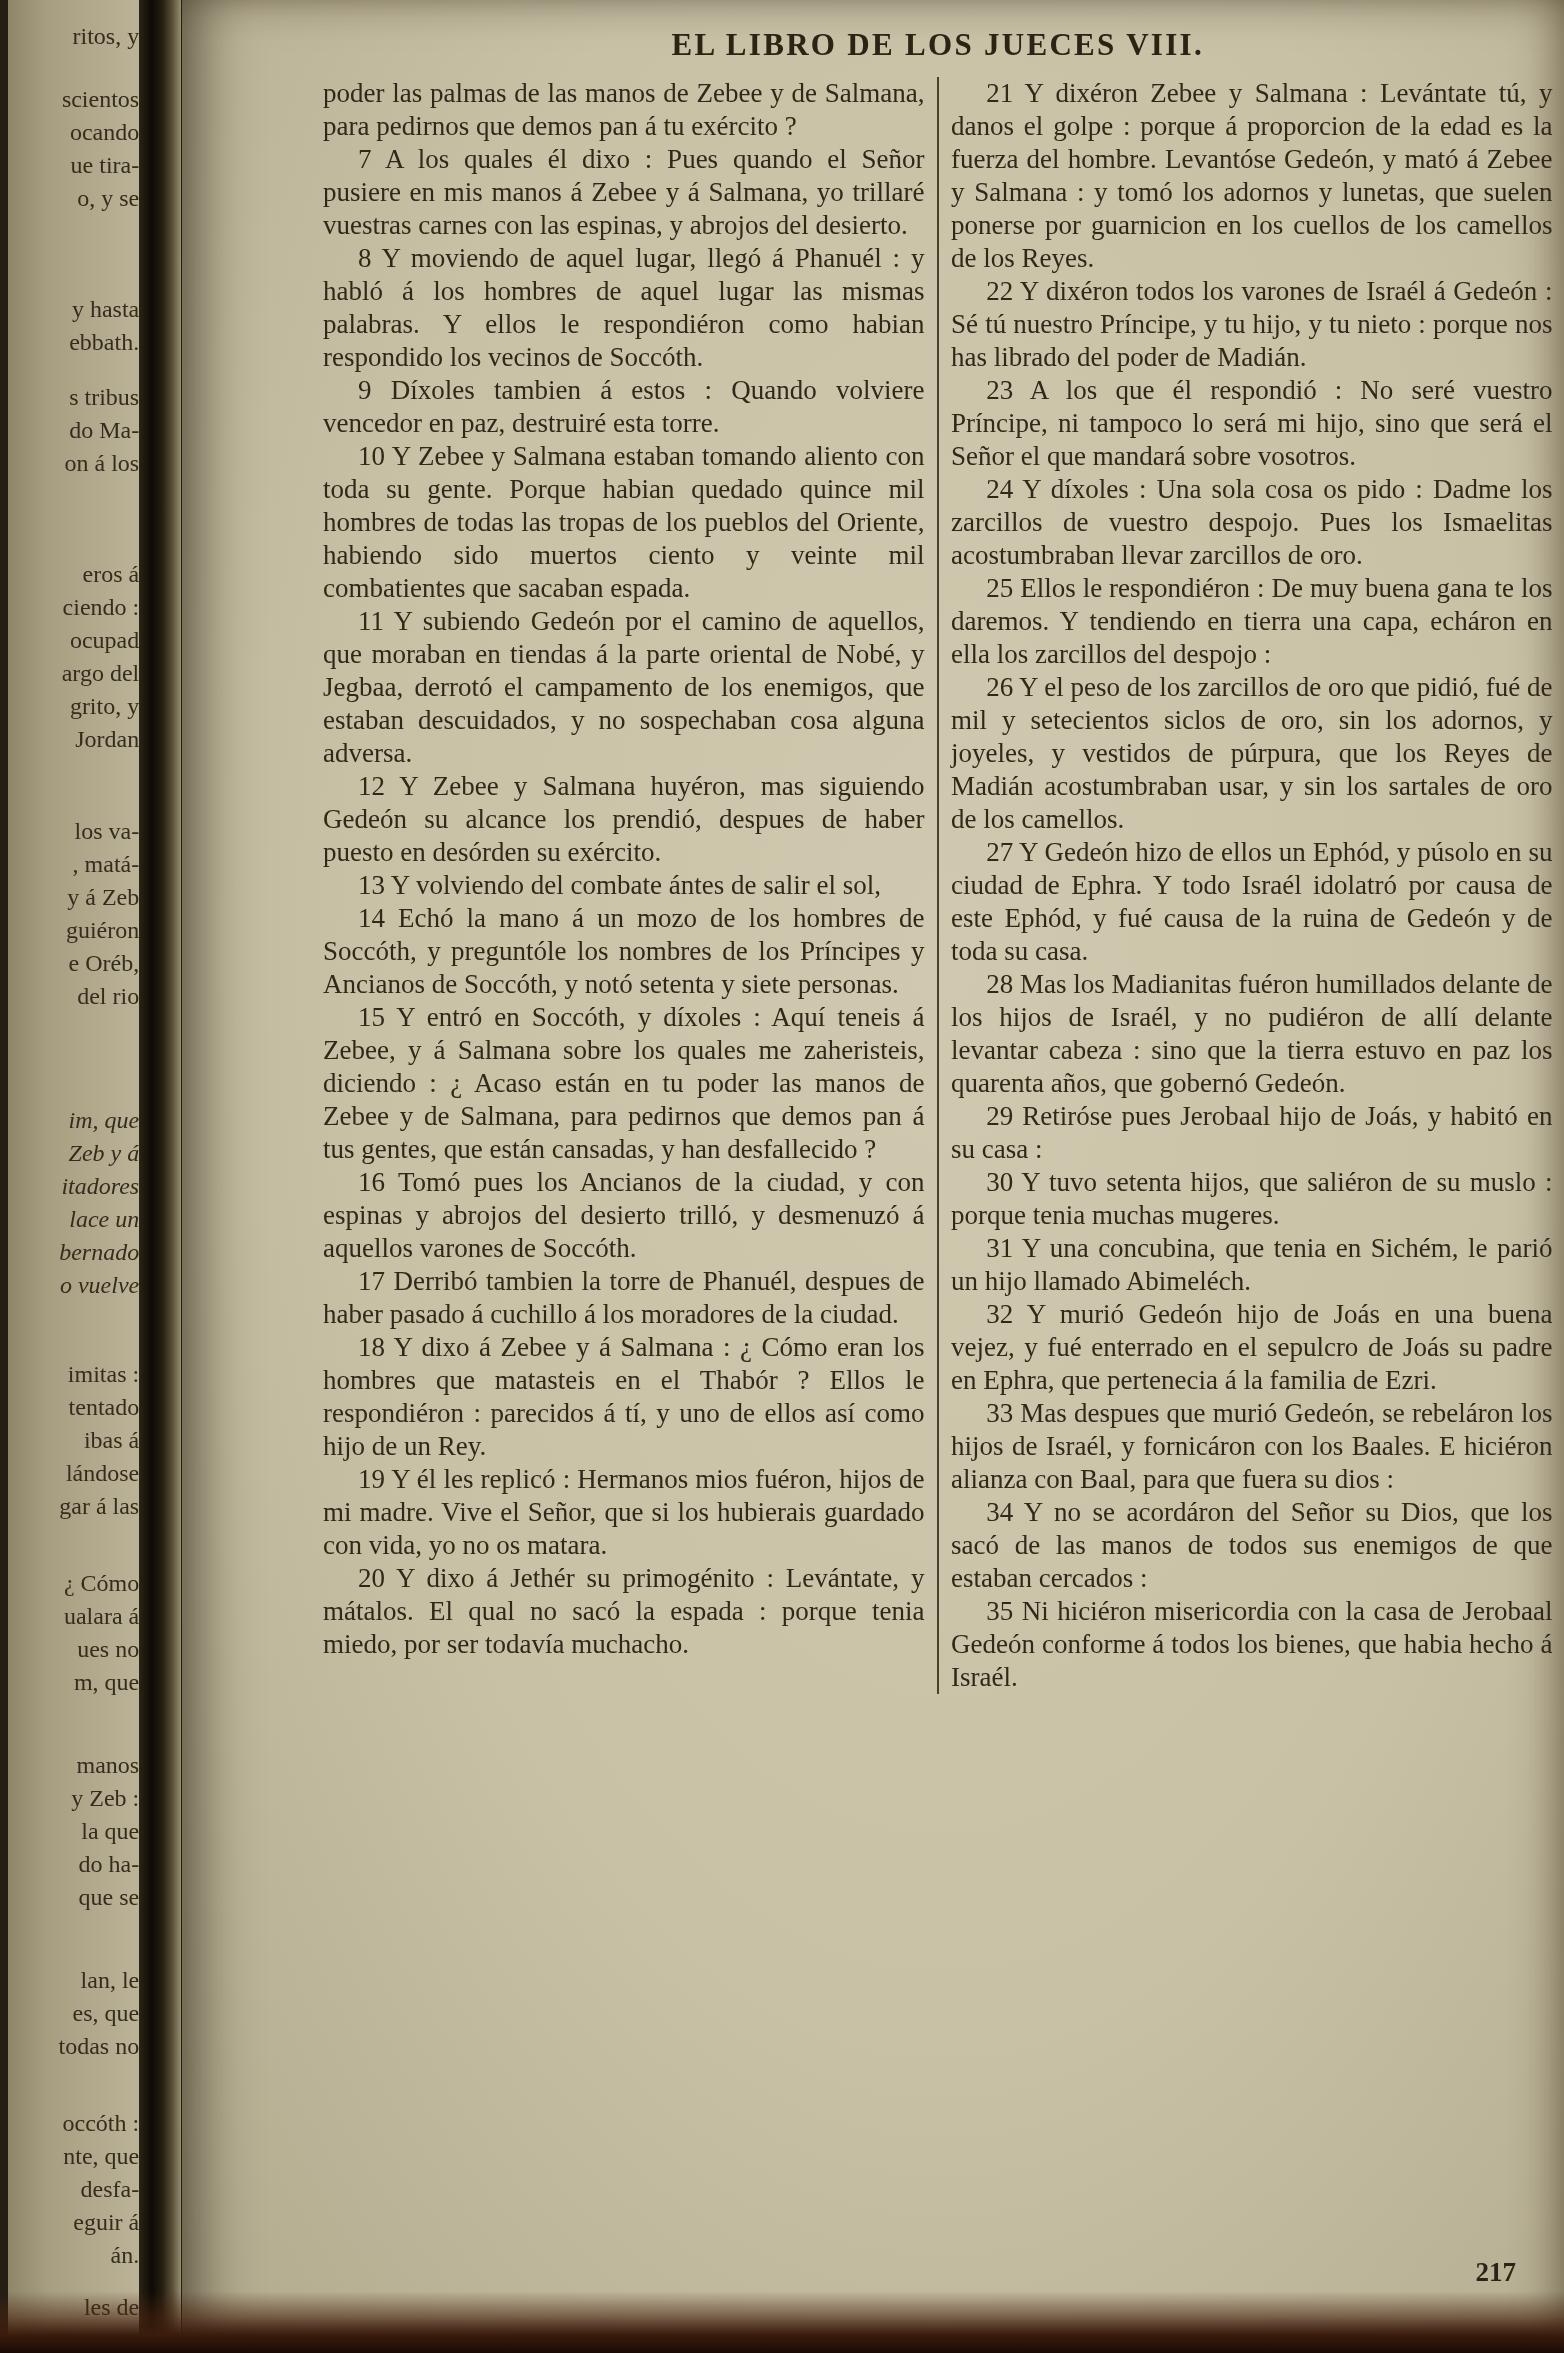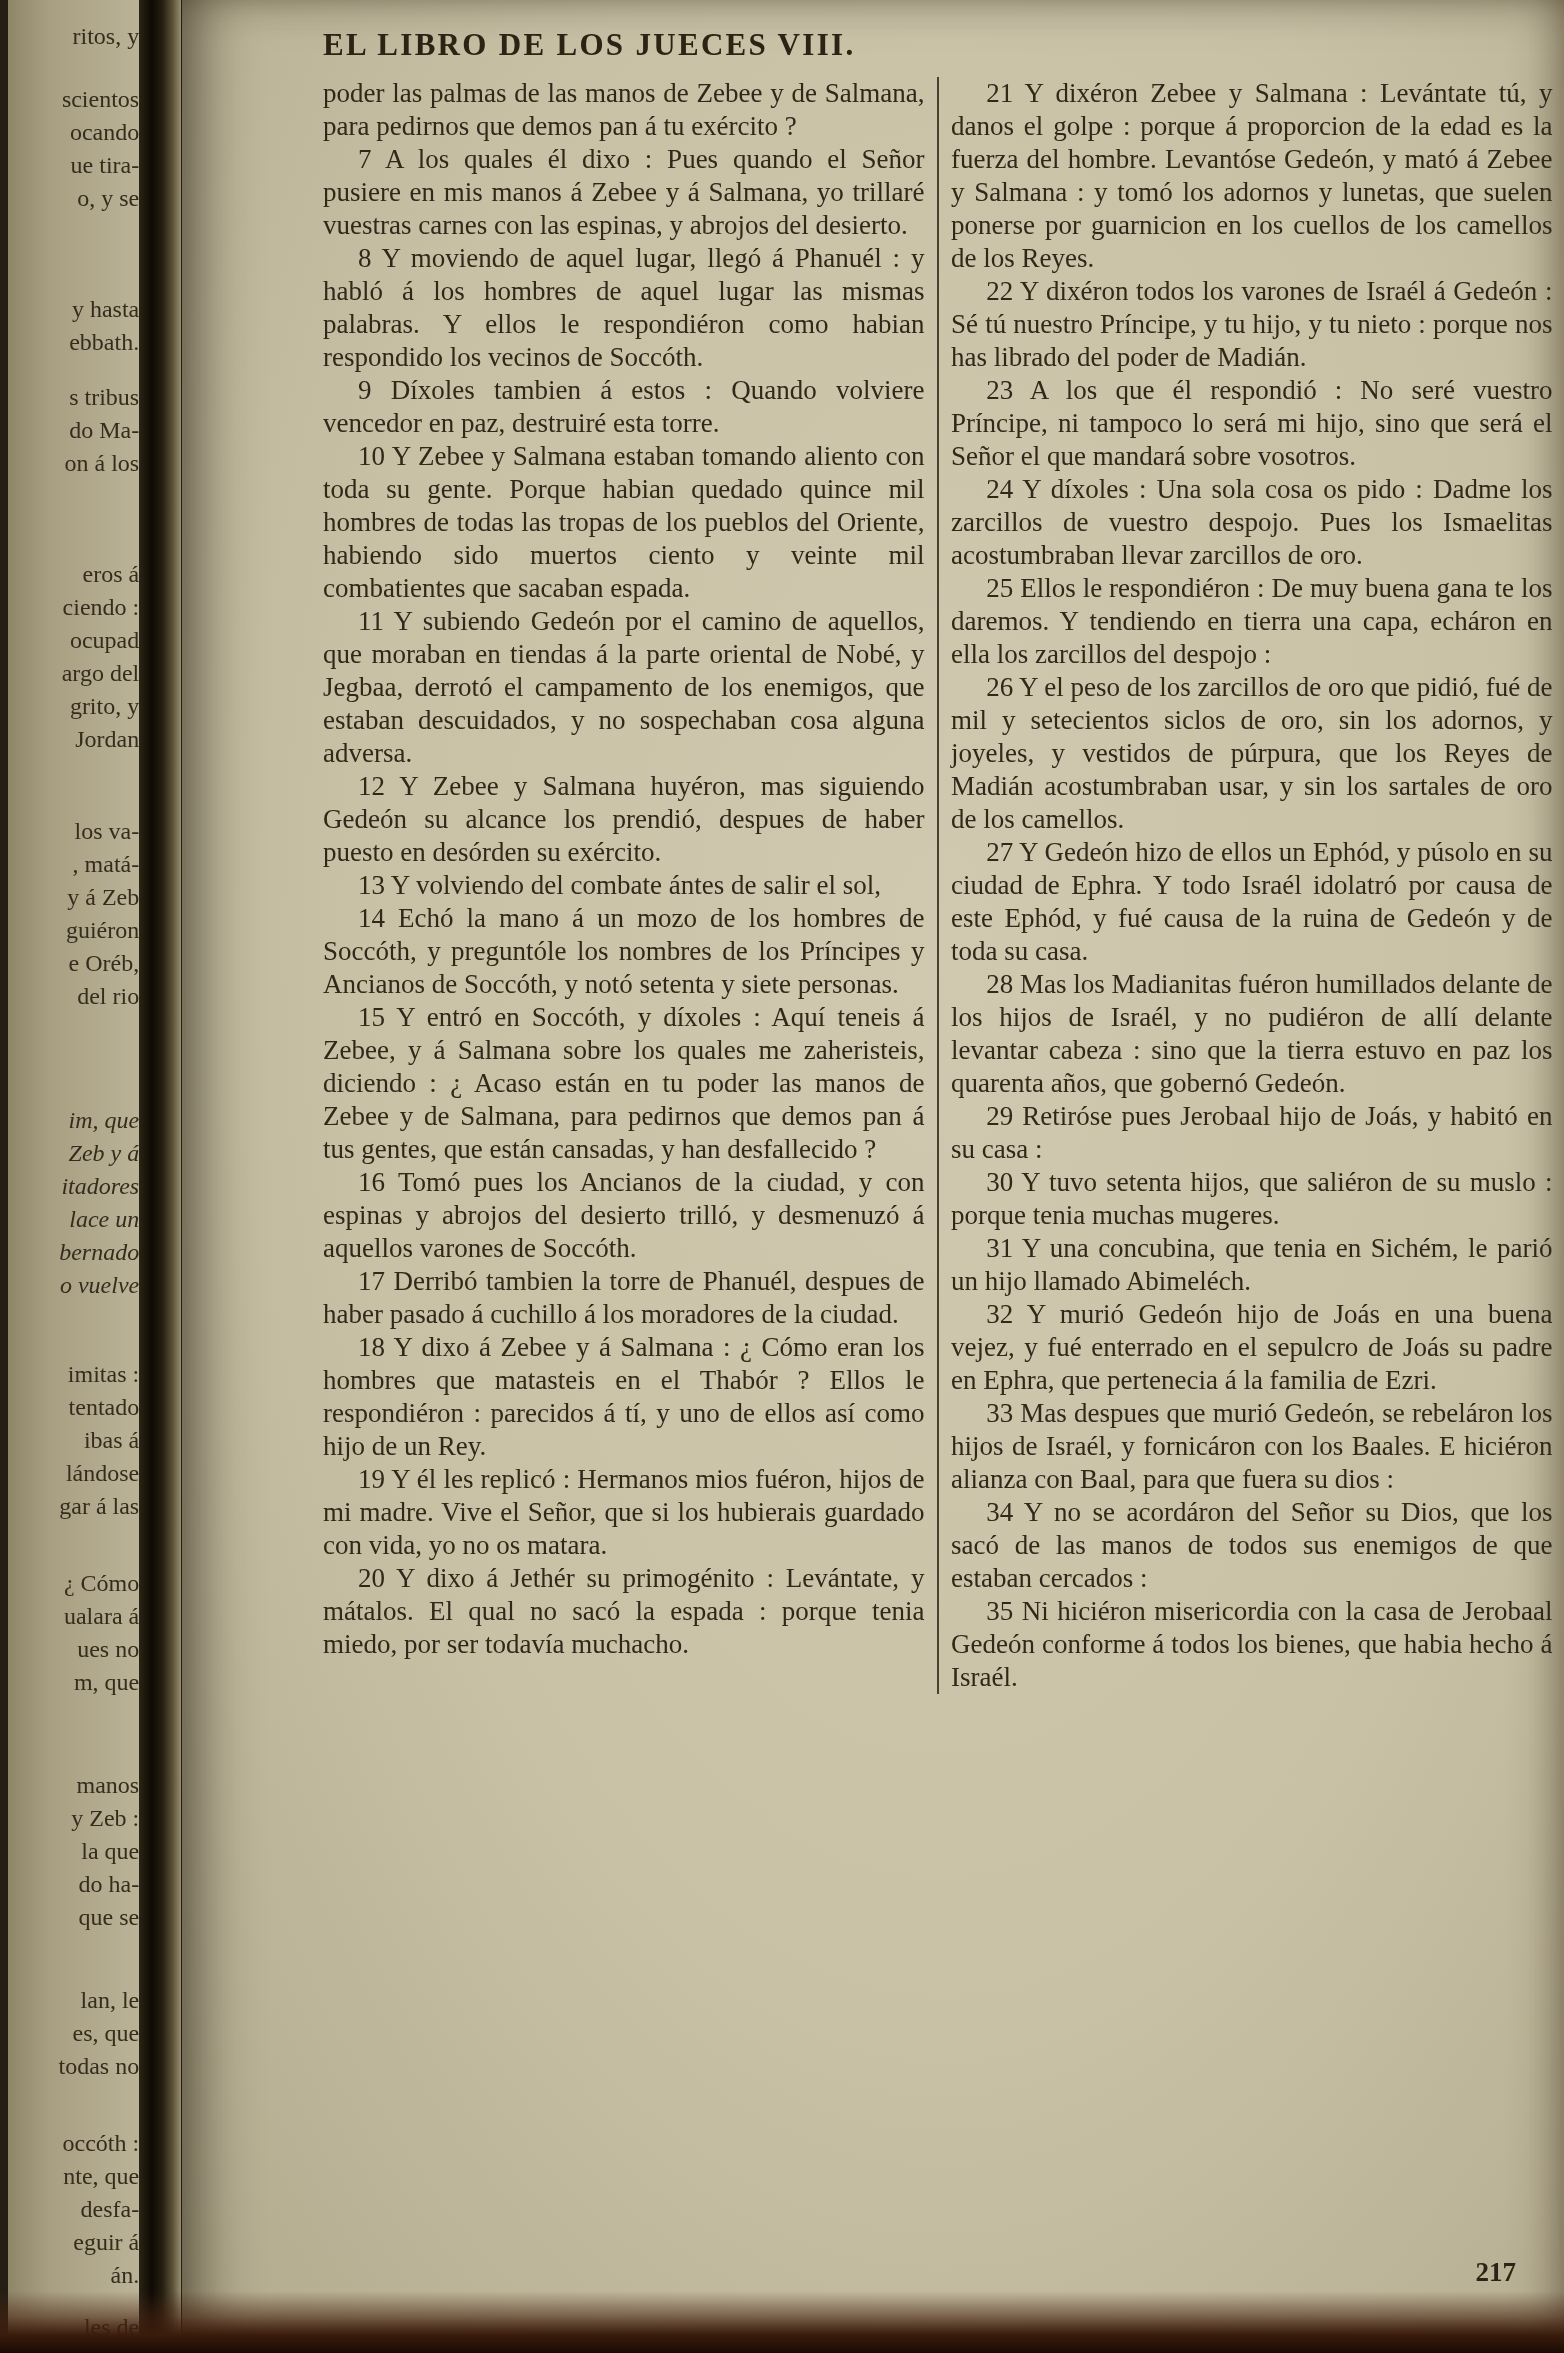--- a/index.html
+++ b/index.html
@@ -39,20 +39,21 @@
     box-shadow:
       inset 36px 0 55px -17px rgba(30,22,8,0.5),
       inset -20.3px 0 47px -14px rgba(50,38,16,0.45),
       inset 0 -23.5px 47px -15.6px rgba(40,28,10,0.35);
     box-sizing:border-box;
     padding:27px 12.5px 0 141px;
     overflow:hidden;
     color:#32281a;
   }
   .header{
+    text-align:center;
     font-size:31px;
     font-weight:bold;
     letter-spacing:2.3px;
     color:#2d2315;
     margin-bottom:14px;
   }
   .columns{
     display:flex;
     align-items:stretch;
     justify-content:flex-end;
@@ -126,21 +127,21 @@
       <div class="frag it">o vuelve</div>
       <div class="frag" style="margin-top: 56px;">imitas :</div>
       <div class="frag">tentado</div>
       <div class="frag">ibas á</div>
       <div class="frag">lándose</div>
       <div class="frag">gar á las</div>
       <div class="frag" style="margin-top: 44px;">¿ Cómo</div>
       <div class="frag">ualara á</div>
       <div class="frag">ues no</div>
       <div class="frag">m, que</div>
-      <div class="frag" style="margin-top: 70px;">manos</div>
+      <div class="frag" style="margin-top: 50px;">manos</div>
       <div class="frag">y Zeb :</div>
       <div class="frag">la que</div>
       <div class="frag">do ha-</div>
       <div class="frag">que se</div>
       <div class="frag" style="margin-top: 50px;">lan, le</div>
       <div class="frag">es, que</div>
       <div class="frag">todas no</div>
       <div class="frag" style="margin-top: 44px;">occóth :</div>
       <div class="frag">nte, que</div>
       <div class="frag">desfa-</div>

